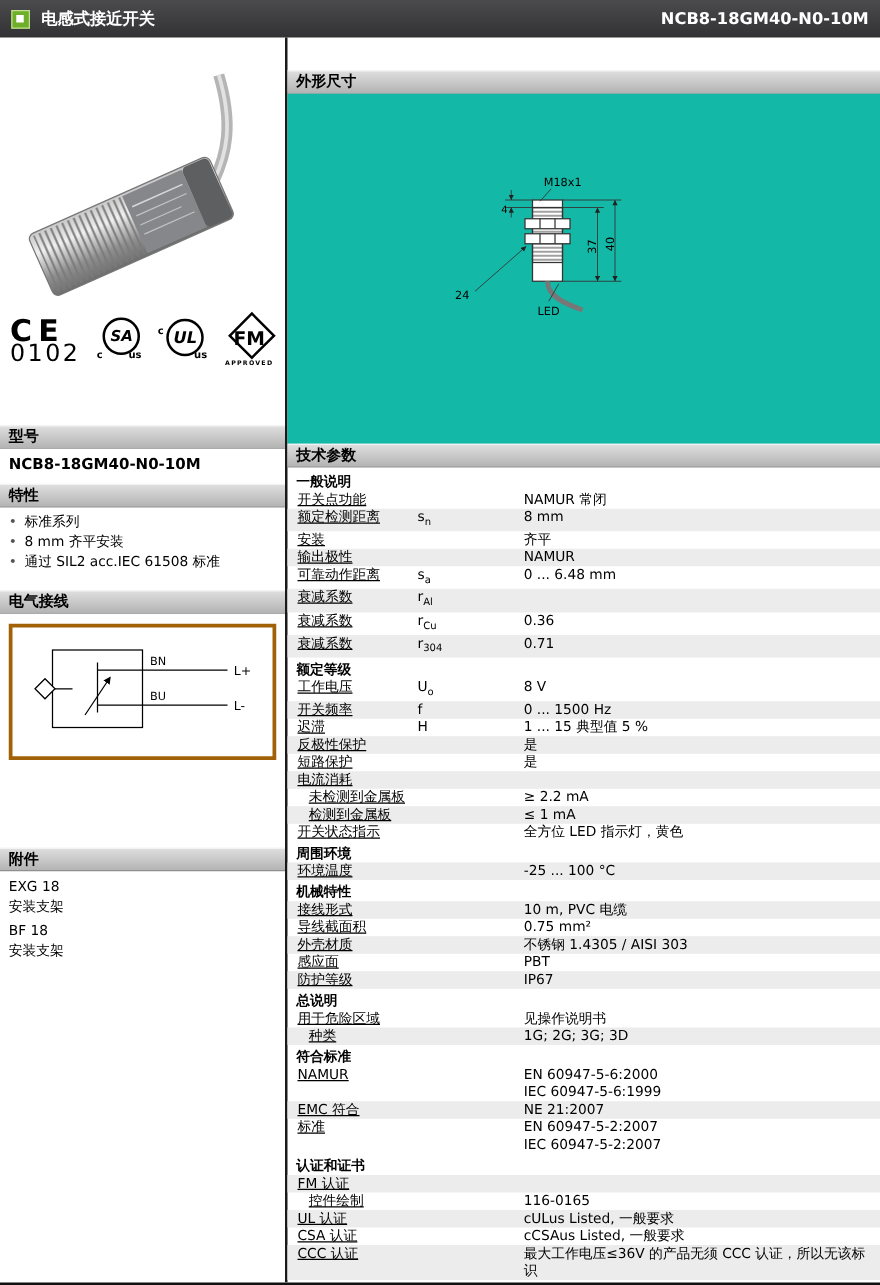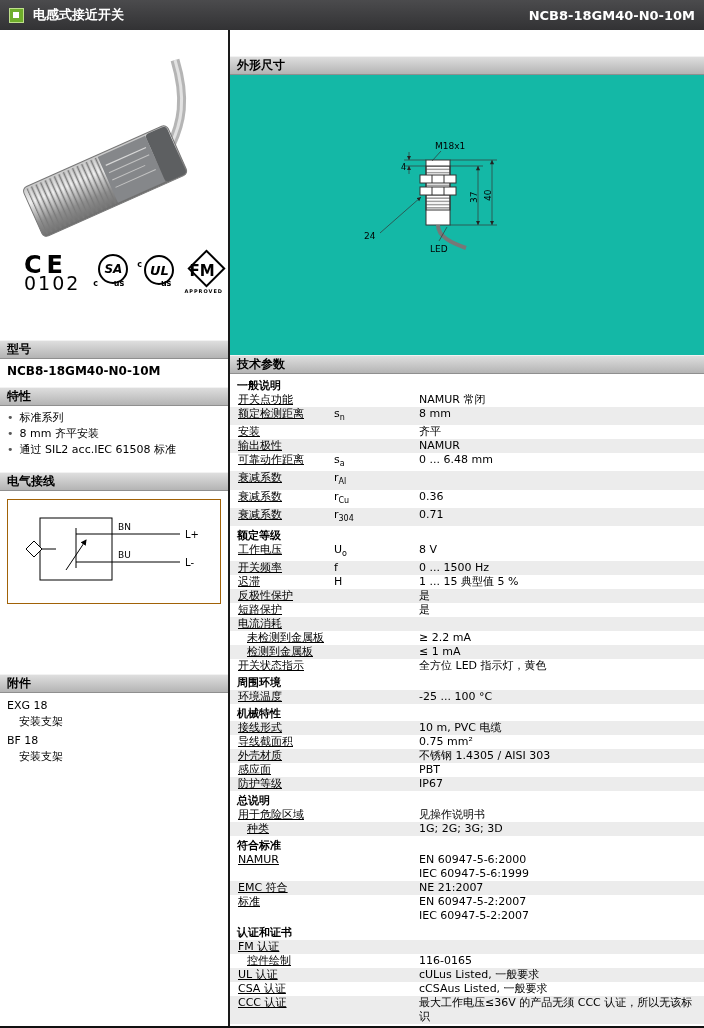--- a/index.html
+++ b/index.html
@@ -14,21 +14,21 @@
   .logo-box::after { content:""; position:absolute; left:3px; top:3px; width:6px; height:6px; background:#fff; }
 
   .content { flex:1; display:flex; min-height:0; }
   .left  { width:230px; flex:none; border-right:2px solid #1a1a1a; display:flex; flex-direction:column; }
   .right { flex:1; display:flex; flex-direction:column; padding-top:26px; min-width:0; }
 
   .secbar { background:linear-gradient(#dedede,#b4b4b4); border-top:1px solid #f2f2f2; border-bottom:1px solid #8f8f8f; font-weight:bold; font-size:12px; line-height:13px; padding:2px 7px; flex:none; }
 
   
   .photo { margin-top:28px; height:190px; flex:none; display:flex; justify-content:center; }
-  .logos { display:flex; align-items:center; gap:13px; padding:4px 8px 8px 24px; height:52px; flex:none; }
+  .logos { display:flex; align-items:center; gap:13px; padding:4px 8px 8px 8px; height:52px; flex:none; }
   .ce-wrap { text-align:left; }
   .ce-text { font-weight:bold; font-size:24px; letter-spacing:5px; line-height:22px; }
   .ce-code { font-size:19px; letter-spacing:2px; line-height:14px; }
   .csa-wrap { position:relative; width:40px; height:40px; }
   .csa-circle { position:absolute; left:5px; top:2px; width:30px; height:30px; border:2px solid #000; border-radius:50%; display:flex; align-items:center; justify-content:center; font-weight:bold; font-style:italic; font-size:12px; }
   .csa-c  { position:absolute; left:0; bottom:4px; font-size:8px; font-weight:bold; }
   .csa-us { position:absolute; right:0; bottom:4px; font-size:8px; font-weight:bold; }
   .ul-wrap { position:relative; width:44px; height:40px; }
   .ul-circle { position:absolute; left:7px; top:3px; width:30px; height:30px; border:2px solid #000; border-radius:50%; display:flex; align-items:center; justify-content:center; font-weight:bold; font-style:italic; font-size:13px; }
   .ul-c  { position:absolute; left:0; top:8px; font-size:8px; font-weight:bold; }
@@ -38,25 +38,25 @@
   .fm-label { position:absolute; left:0; top:13px; width:100%; text-align:center; font-weight:bold; font-size:15px; }
   .fm-sub { position:absolute; left:0; bottom:1px; width:100%; text-align:center; font-size:5px; font-weight:bold; letter-spacing:1px; }
 
   .bar-model { margin-top:40px; }
   .model-text { font-weight:bold; font-size:12px; padding:5px 7px 3px 7px; }
   .bar-features { margin-top:6px; }
   .features { list-style:none; padding:4px 7px; }
   .features li { line-height:16px; }
   .features li::before { content:"•"; color:#555; margin-right:6px; }
   .bar-wiring { margin-top:10px; }
-  .wiring-frame { margin:8px 7px 0 7px; border:1px solid #a16207; padding:4px 2px; background:#fff; }
+  .wiring-frame { margin:8px 7px 0 7px; border:3px solid #a16207; padding:4px 2px; background:#fff; }
   .bar-acc { margin-top:70px; }
   .accessories { padding:5px 7px; }
   .acc-name { font-weight:normal; line-height:16px; }
-  .acc-desc { line-height:16px; margin-bottom:3px;margin-left:12px; }
+  .acc-desc { line-height:16px; margin-bottom:3px; }
 
   
   .drawing { height:280px; flex:none; background:#14b8a6; }
   .tech { margin-top:2px; }
   .tsec { font-weight:bold; font-size:11px; line-height:13px; padding:3px 0 1px 7px; }
   .trow { display:flex; min-height:14px; line-height:14px; font-size:11px; }
   .trow.alt { background:#ececec; }
   .tlabel { width:104px; flex:none; padding-left:8px;text-decoration:underline; }
   .tlabel.indent { padding-left:17px; }
   .tsym { width:85px; flex:none; }

